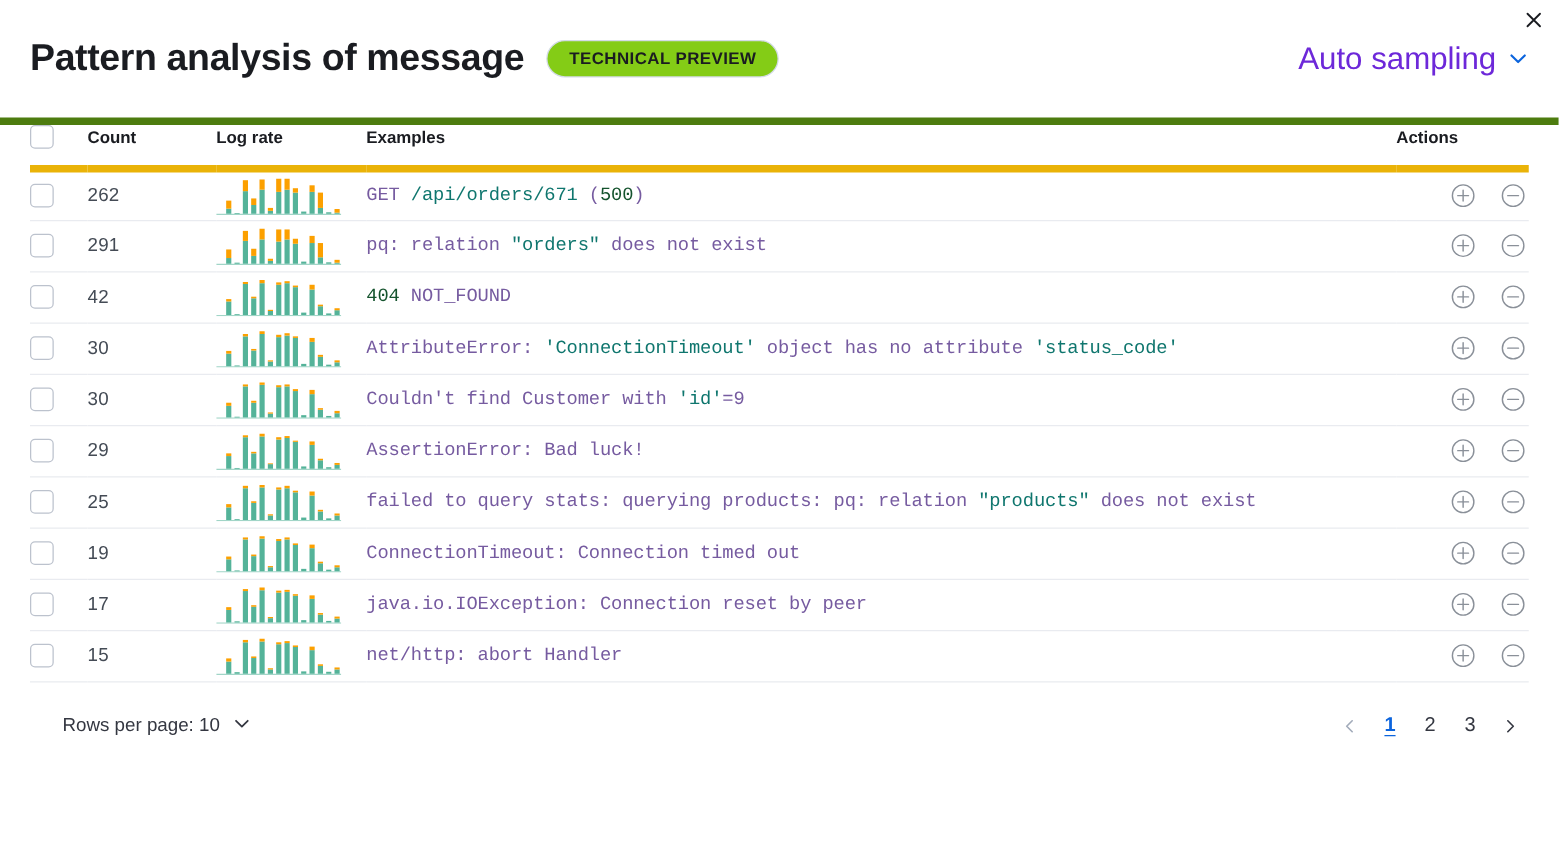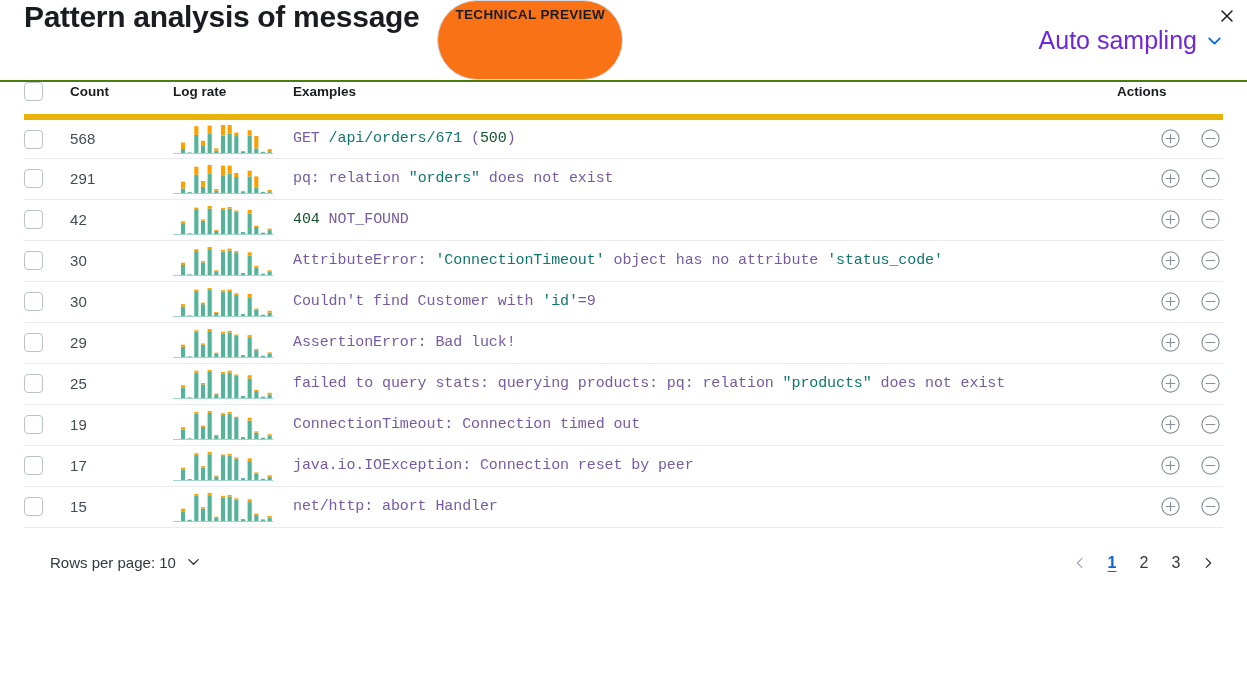--- a/index.html
+++ b/index.html
@@ -8,43 +8,44 @@
     width: 1247px; height: 684px;
     background: #ffffff;
     font-family: "Liberation Sans", sans-serif;
     color: #343741;
     overflow: hidden;
   }
 
   
   .header {
     position: relative;
-    height: 82px;
-    border-bottom: 2px solid #4d7c0f;
+    height: 100px;
+    border-bottom: 6px solid #4d7c0f;
     display: flex;
+    align-items: center;
     padding: 0 24px;
   }
   .title {
     font-size: 30px;
     font-weight: 700;
     letter-spacing: -0.3px;
     color: #1a1c21;
     white-space: nowrap;
   }
   .preview-badge {
     margin-left: 18px;
     border: 1px solid #d3dae6;
     border-radius: 999px;
     padding: 7px 17px 8px;
     font-size: 13.5px;
     font-weight: 700;
     letter-spacing: 0.35px;
     color: #1a1c21;
     line-height: 1;
-    background: #f97316;
+    background: #84cc16;
     white-space: nowrap;
   }
   .header-right {
     margin-left: auto;
     display: flex;
     align-items: center;
   }
   .auto-sampling {
     display: flex;
     align-items: center;
@@ -236,21 +237,21 @@
         </th>
         <th>Count</th>
         <th>Log rate</th>
         <th>Examples</th>
         <th class="th-actions">Actions</th>
       </tr>
     </thead>
     <tbody id="tbody">
         <tr>
           <td><span class="cbox"></span></td>
-          <td class="count-cell">568</td>
+          <td class="count-cell">262</td>
           <td class="spark-wrap">
             <svg class="spark" viewBox="0 0 100 30" preserveAspectRatio="none">
               <rect x="7.93" y="24.92" width="4.13" height="4.08" fill="#54b399"></rect>
               <rect x="7.93" y="18.50" width="4.13" height="6.42" fill="#fca000"></rect>
               <rect x="14.60" y="28.42" width="4.13" height="0.58" fill="#54b399"></rect>
               <rect x="21.27" y="10.92" width="4.13" height="18.08" fill="#54b399"></rect>
               <rect x="21.27" y="2.17" width="4.13" height="8.75" fill="#fca000"></rect>
               <rect x="27.93" y="22.00" width="4.13" height="7.00" fill="#54b399"></rect>
               <rect x="27.93" y="16.75" width="4.13" height="5.25" fill="#fca000"></rect>
               <rect x="34.60" y="9.75" width="4.13" height="19.25" fill="#54b399"></rect>

